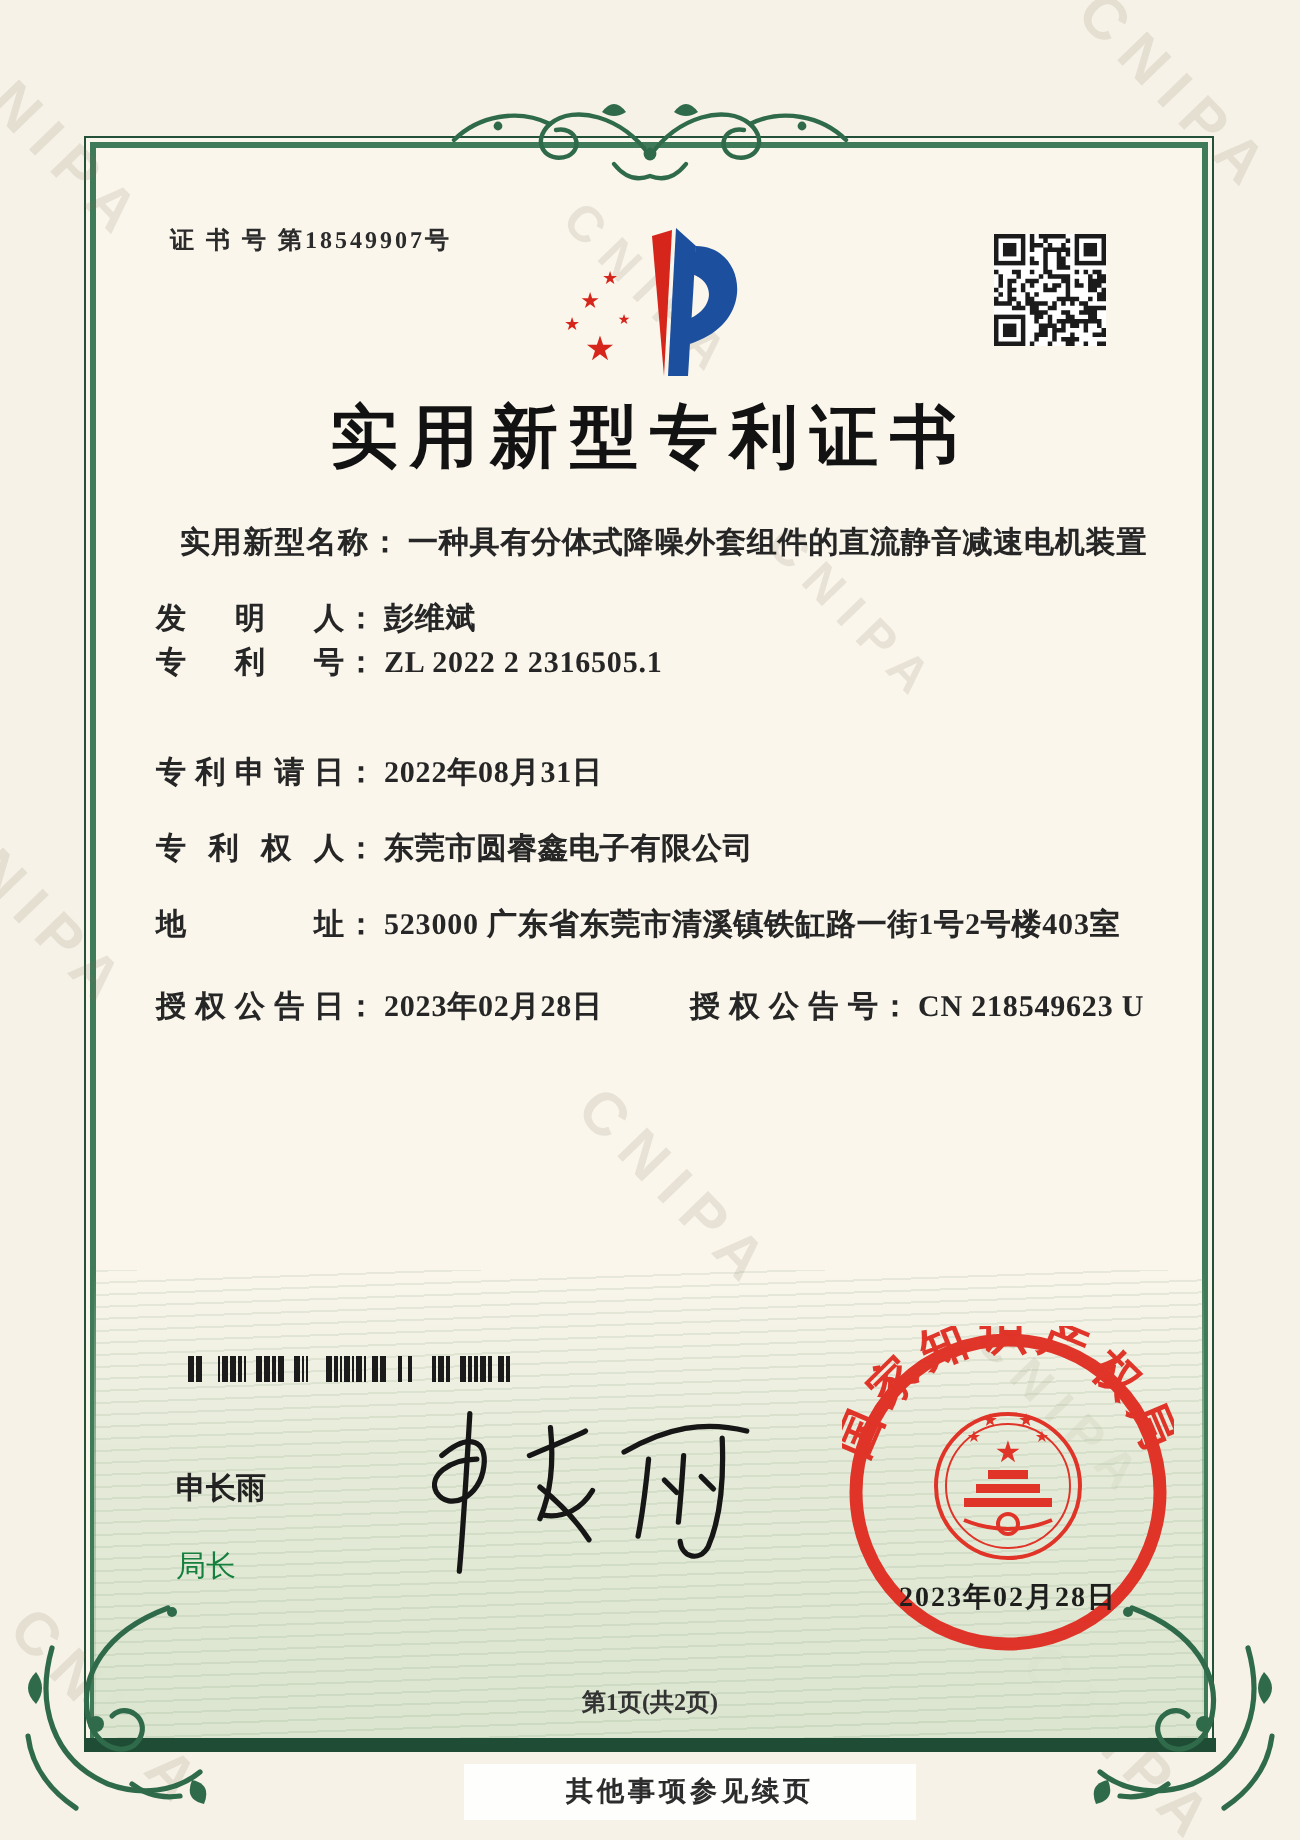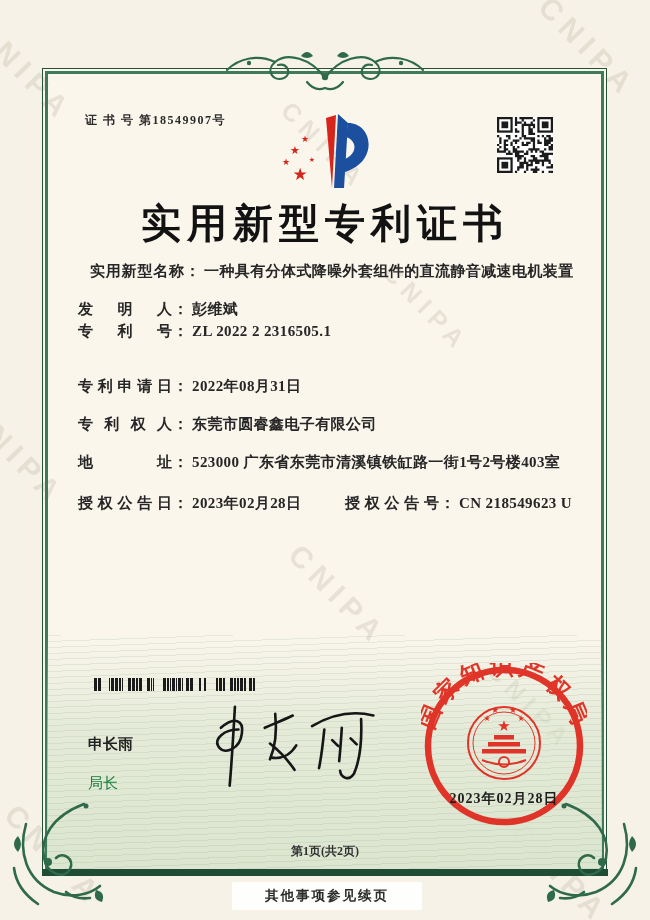--- a/index.html
+++ b/index.html
@@ -26,38 +26,38 @@
     background:linear-gradient(180deg,rgba(223,232,213,0) 0%,rgba(215,227,203,.6) 40%,#dbe5cf 100%);
   }
   .band::after{
     content:"";position:absolute;inset:0;
     background:repeating-linear-gradient(178deg,rgba(105,140,103,.13) 0 1px,rgba(0,0,0,0) 1px 6px);
   }
   .z{position:absolute;z-index:4;}
   .cert-no{left:85px;top:112px;font-size:12px;font-weight:600;letter-spacing:1.5px;color:#2b2b2b;}
   .logo{left:276px;top:110px;width:100px;height:84px;}
   .qr{left:497px;top:117px;width:56px;height:56px;}
-  .title{left:0;top:196px;width:650px;text-align:center;font-size:40px;font-weight:700;letter-spacing:6px;color:#121212;}
+  .title{left:0;top:196px;width:650px;text-align:center;font-size:34px;font-weight:700;letter-spacing:6px;color:#121212;}
   .row{left:78px;font-size:15px;font-weight:600;color:#262626;white-space:nowrap;}
   .lbl{display:inline-block;width:94px;text-align:justify;text-align-last:justify;vertical-align:bottom;}
   .colon{margin:0 4px 0 1px;}
   .val{letter-spacing:.4px;}
   .pair1{display:inline-block;width:267px;}
   .pair2{display:inline-block;}
   .body-text{left:90px;top:528px;width:488px;font-size:12.5px;font-style:italic;font-weight:600;
     line-height:20px;color:#1e1e1e;letter-spacing:.3px;}
   .body-text p{margin:0;text-indent:2em;}
   .barcode{left:92px;top:678px;width:164px;height:13px;}
   .signer-title{left:88px;top:733px;font-size:15px;font-weight:400;color:#15803d;margin-top:41px;}
   .signer-name{left:88px;top:735px;font-size:15px;font-weight:600;color:#222;}
   .signature{left:185px;top:698px;width:212px;height:92px;z-index:5;}
   .seal{left:421px;top:663px;width:166px;height:166px;z-index:6;opacity:.95;}
   .page-no{left:0;top:843px;width:650px;text-align:center;font-size:12px;font-weight:600;color:#333;z-index:4;}
   .cont-box{
-    left:232px;top:882px;width:190px;height:28px;background:#fefefc;z-index:4;
+    left:232px;top:882px;width:226px;height:28px;background:#fefefc;z-index:4;
     display:flex;align-items:center;justify-content:center;
     font-size:13.5px;font-weight:600;color:#2c2c2c;letter-spacing:2px;
   }
   .orn-top{left:215px;top:44px;width:220px;height:54px;z-index:3;}
   .orn-bl{left:8px;top:796px;width:96px;height:112px;z-index:4;}
   .orn-br{left:546px;top:796px;width:96px;height:112px;transform:scaleX(-1);z-index:4;}
 </style>
 </head>
 <body>
 

